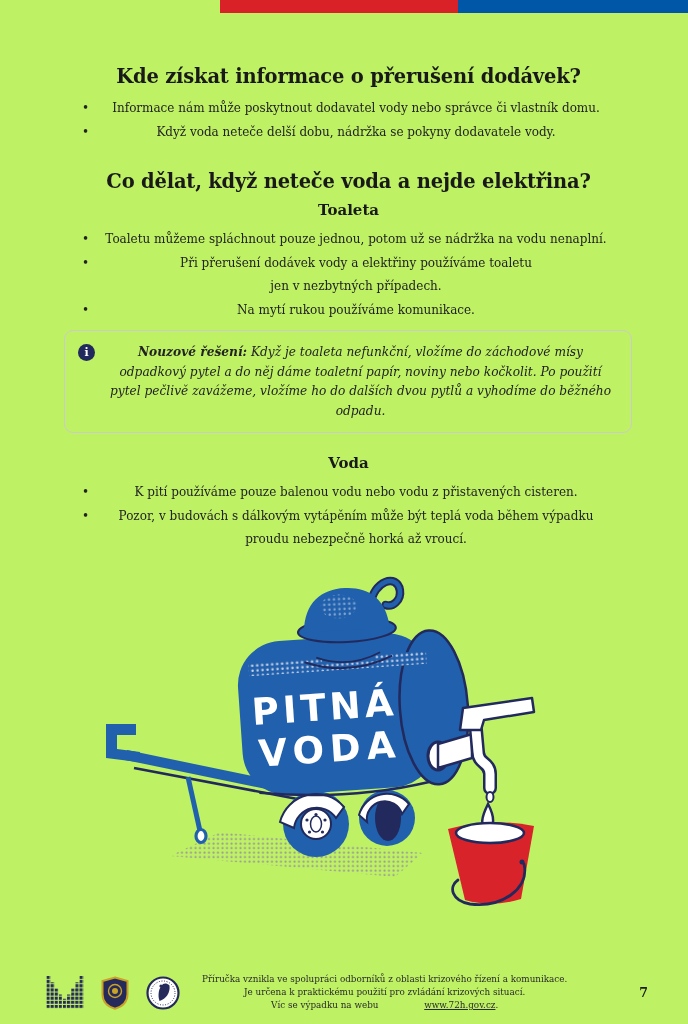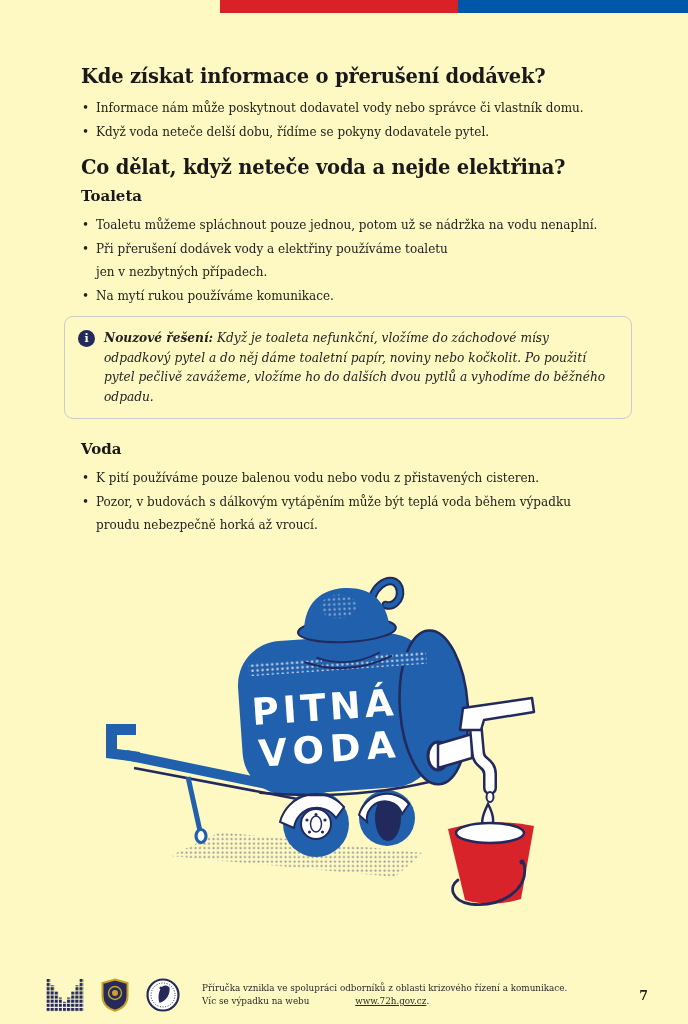--- a/index.html
+++ b/index.html
@@ -1,38 +1,39 @@
 <!DOCTYPE html>
 <html><head>
 <meta charset="utf-8">
 <style>
   * { box-sizing: border-box; margin: 0; padding: 0; }
   html,body { background:#e8e8e8; }
   .page {
     position: relative;
     width: 688px; height: 1024px;
     margin: 0 auto;
-    background: #fef9c3;
+    background: #bef264;
     font-family: "DejaVu Serif", serif;
     color: #1b1b1b;
     overflow: hidden;
+    text-align: center;
   }
   
   .strip { position: absolute; top: 0; height: 13px; }
   .strip.red  { left: 220px; width: 238px; background: #d92128; }
   .strip.blue { left: 458px; right: 0;     background: #0057a8; }
 
   .content { position: absolute; top: 13px; left: 81px; width: 535px; }
 
   h1.sec-title {
     font-size: 19.5px; font-weight: bold; color: #191919;
     letter-spacing: -0.2px; line-height: 1.18;
   }
   h1.first  { margin-top: 52px; }
-  h1.second { margin-top: 12px; }
+  h1.second { margin-top: 26px; }
 
   h2.sub-title { font-size: 15px; font-weight: bold; color: #191919; margin-top: 8px; }
 
   ul.bullets { list-style: none; margin-top: 9px; font-size: 12px; line-height: 23px; color: #222; }
   ul.bullets li { position: relative; padding-left: 15px; white-space: pre-line; margin-bottom: 1px; }
   ul.bullets li::before { content: "•"; position: absolute; left: 1px; top: 0; color: #222; }
 
   .infobox {
     margin: 8px -16px 0 -17px;
     border: 1.5px solid #cbcbcb; border-radius: 9px;
@@ -66,21 +67,21 @@
 
   <div class="strip red"></div>
   <div class="strip blue"></div>
 
   <div class="content">
 
     <h1 class="sec-title first">Kde získat informace o přerušení dodávek?</h1>
 
     <ul class="bullets">
       <li>Informace nám může poskytnout dodavatel vody nebo správce či vlastník domu.</li>
-      <li>Když voda neteče delší dobu, řídíme se pokyny dodavatele pytel.</li>
+      <li>Když voda neteče delší dobu, nádržka se pokyny dodavatele vody.</li>
     </ul>
 
     <h1 class="sec-title second">Co dělat, když neteče voda a nejde elektřina?</h1>
 
     <h2 class="sub-title">Toaleta</h2>
 
     <ul class="bullets">
       <li>Toaletu můžeme spláchnout pouze jednou, potom už se nádržka na vodu nenaplní.</li>
       <li>Při přerušení dodávek vody a elektřiny používáme toaletu
 jen v nezbytných případech.</li>
@@ -198,19 +199,20 @@
 
     <svg class="logo" width="34" height="34" viewBox="0 0 34 34">
       <circle cx="17" cy="17" r="15.5" fill="#ffffff" stroke="#262a5a" stroke-width="2.2"></circle>
       <circle cx="17" cy="17" r="12" fill="none" stroke="#262a5a" stroke-width="1" stroke-dasharray="1,1.6"></circle>
       <path d="M17,8 C 12.5,12 11.5,19 13.5,25 C 20,23 24.5,16.5 23.5,9.5 C 21,7.2 19,7.2 17,8 Z" fill="#262a5a"></path>
       <circle cx="15" cy="10" r="1.6" fill="#262a5a"></circle>
     </svg>
 
     <div class="footer-text">
       <div>Příručka vznikla ve spolupráci odborníků z oblasti krizového řízení a komunikace.</div>
+      <div>Je určena k praktickému použití pro zvládání krizových situací.</div>
       <div><span>Víc se výpadku na webu </span><a href="#">www.72h.gov.cz</a><span>.</span></div>
     </div>
 
     <span class="page-num">7</span>
   </div>
 
 </div>
 
 </body></html>

